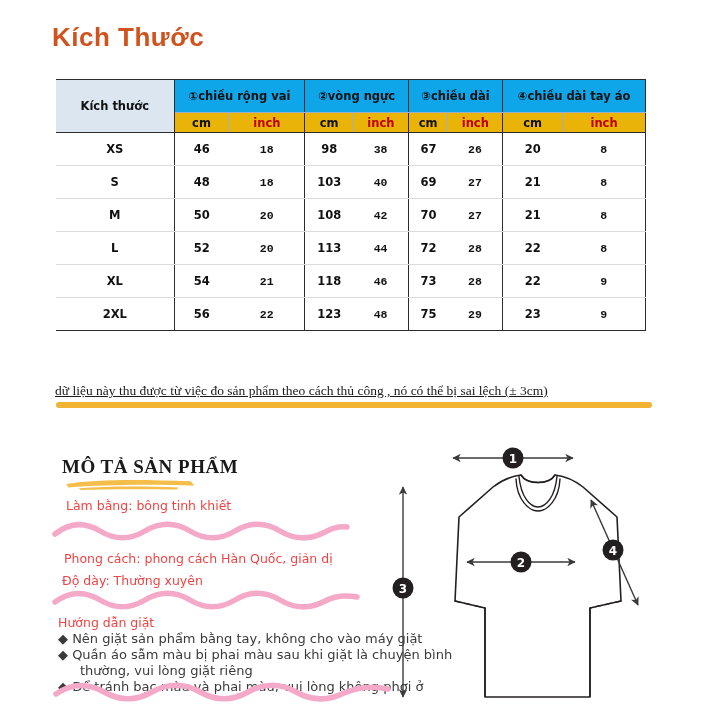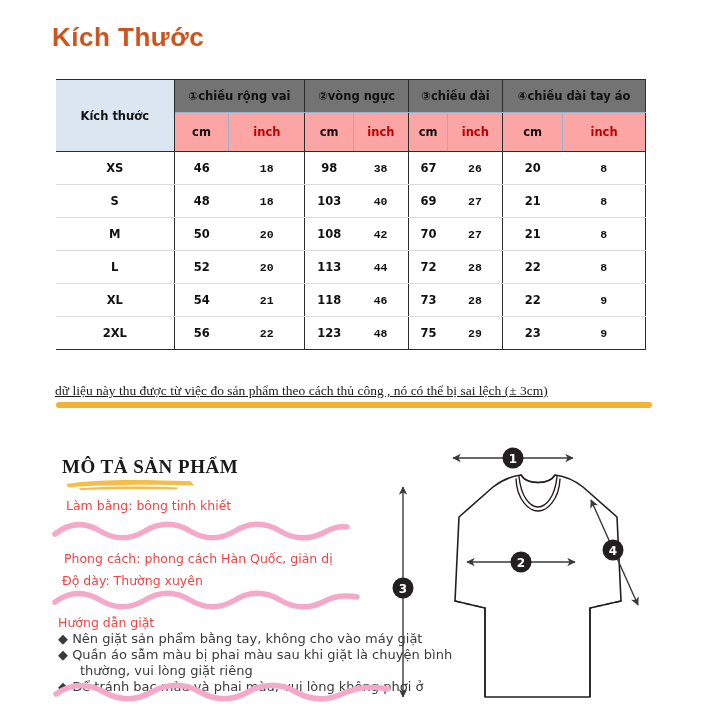--- a/index.html
+++ b/index.html
@@ -33,42 +33,42 @@
   }
   table.size-table th, table.size-table td {
     text-align:center;
     vertical-align:middle;
     font-size:11.5px;
     font-weight:bold;
     color:#111;
   }
   
   .hdr-group {
-    background:#737373;
+    background:#0ea5e9;
     height:33px;
     font-size:12.5px;
     font-weight:bold;
     border-left:1.6px solid #2b2b2b;
     border-right:1.6px solid #2b2b2b;
     border-top:1.6px solid #2b2b2b;
     border-bottom:1px solid #9bb0cc;
     white-space:nowrap;
     padding:0 8px;
   }
   .hdr-size {
     background:#DCE6F1;
     border-top:1.6px solid #2b2b2b;
     border-bottom:1.6px solid #2b2b2b;
     border-right:1.6px solid #2b2b2b;
     font-size:13px;
     width:118px;
   }
   .hdr-unit {
-    background:#fca5a5;
-    height:39px;
+    background:#eab308;
+    height:20px;
     border-bottom:1.6px solid #2b2b2b;
     font-size:12px;
   }
   .hdr-unit.cm { color:#111; }
   .hdr-unit.inch { color:#C00000; }
   .hdr-unit.sep-left { border-left:1.6px solid #2b2b2b; }
   .hdr-unit.sep-right { border-right:1.6px solid #2b2b2b; }
   .hdr-unit.inner { border-left:1px solid #9bb0cc; }
 
   tbody tr { height:33px; }

